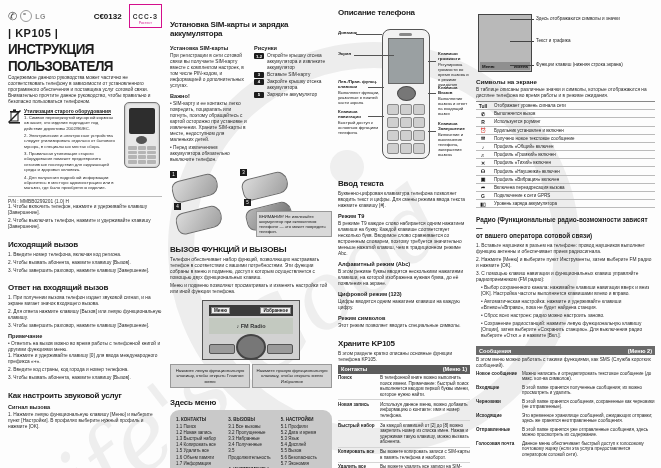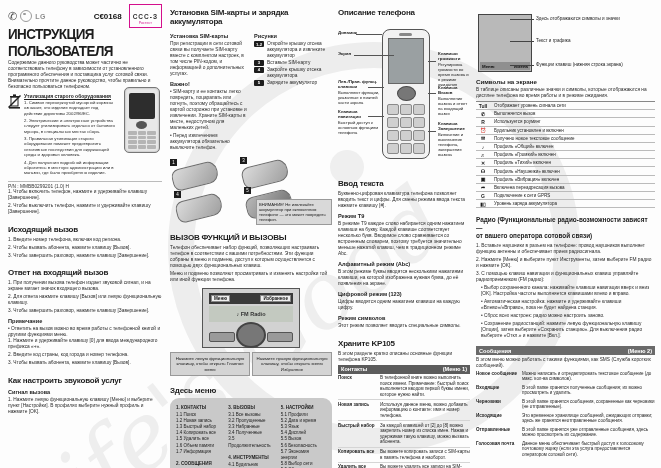--- a/index.html
+++ b/index.html
@@ -117,26 +117,27 @@
     <div class="wm-ring"></div>
     <div class="wm-nose"></div>
     <div class="wm-script">Life's Good</div>
   </div>
 
   <div class="col c1">
     <div class="masthead">
       <span class="handset">✆</span>
       <span class="lgring"></span>
       <span class="lgtxt">LG</span>
-      <span class="ce">C€0168</span>
+      <span class="ce">C€0132</span>
       <span class="certbox">
         <span class="c1l">CCC-З</span>
         <span class="c2l">Ростест</span>
       </span>
     </div>
+    <div class="model">| KP105 |</div>
     <div class="big-title">ИНСТРУКЦИЯ ПОЛЬЗОВАТЕЛЯ</div>
     <div class="t5">Содержимое данного руководства может частично не соответствовать телефону в зависимости от установленного программного обеспечения и поставщика услуг сотовой связи. Внимательно прочтите данное руководство, чтобы правильно и безопасно пользоваться телефоном.</div>
 
     <div class="warnwrap">
       <div class="warnbox">
         <div class="binicon">
           <svg width="13" height="16" viewBox="0 0 13 16">
             <rect x="3" y="4" width="7" height="9" fill="none" stroke="#222" stroke-width="1"></rect>
             <rect x="2" y="3" width="9" height="1.4" fill="#222"></rect>
             <rect x="5" y="1.4" width="3" height="1.6" fill="#222"></rect>
@@ -204,21 +205,21 @@
 
     <div class="sec-h">Как настроить звуковой услуг</div>
     <div class="sub-h">Сигнал вызова</div>
     <div class="t5">
         <p>1. Нажмите левую функциональную клавишу [Меню] и выберите пункт [Настройки]. В профилях выберите нужный профиль и нажмите [OK].</p>
       </div>
 
   </div>
 
   <div class="col c2">
-    <div class="sec-h" style="margin-top:0">Установка SIM-карты и зарядка аккумулятора</div>
+    <div class="sec-h" style="margin-top:12px">Установка SIM-карты и зарядка аккумулятора</div>
     <div class="twocol">
       <div>
         <div class="sub-h">Установка SIM-карты</div>
         <div class="t5">При регистрации в сети сотовой связи вы получаете SIM-карту вместе с комплектом настроек, в том числе PIN-кодом, и информацией о дополнительных услугах.</div>
         <div class="sub-h">Важно!</div>
         <div class="t5">
             <p>• SIM-карту и ее контакты легко повредить, поцарапать или погнуть, поэтому обращайтесь с картой осторожно при установке и извлечении. Храните SIM-карты в месте, недоступном для маленьких детей.</p>
             <p>• Перед извлечением аккумулятора обязательно выключите телефон.</p>
           </div>
       </div>

